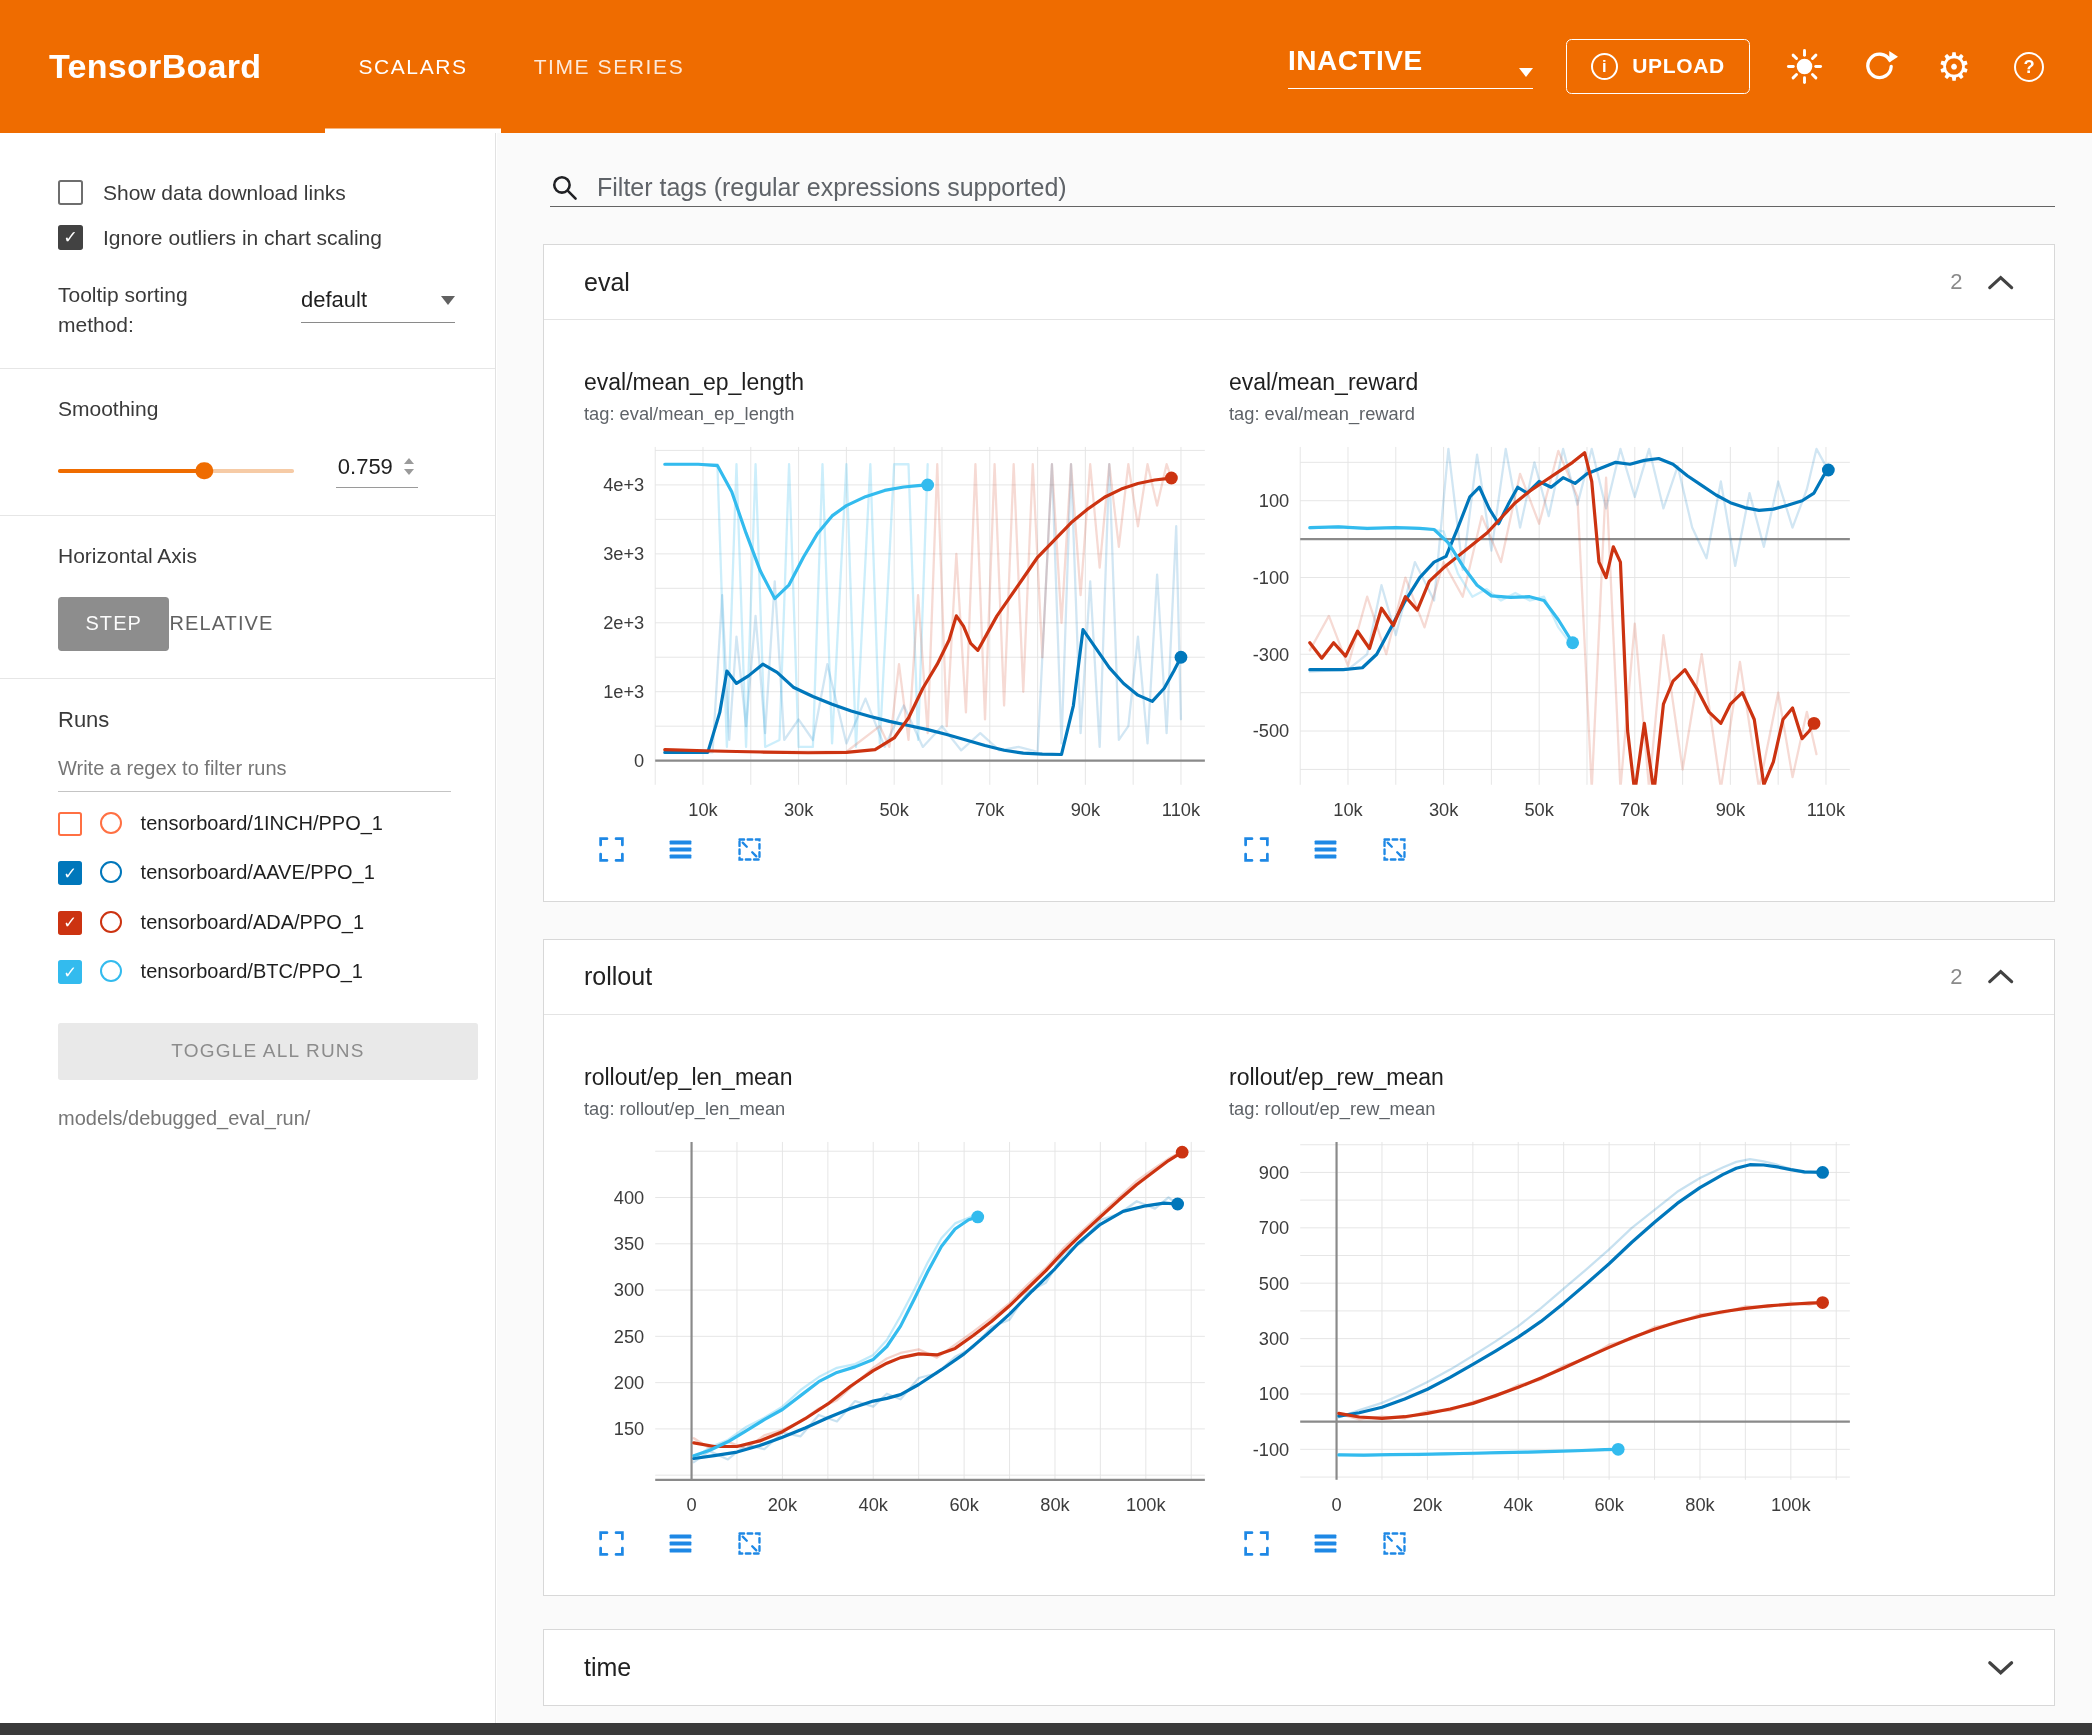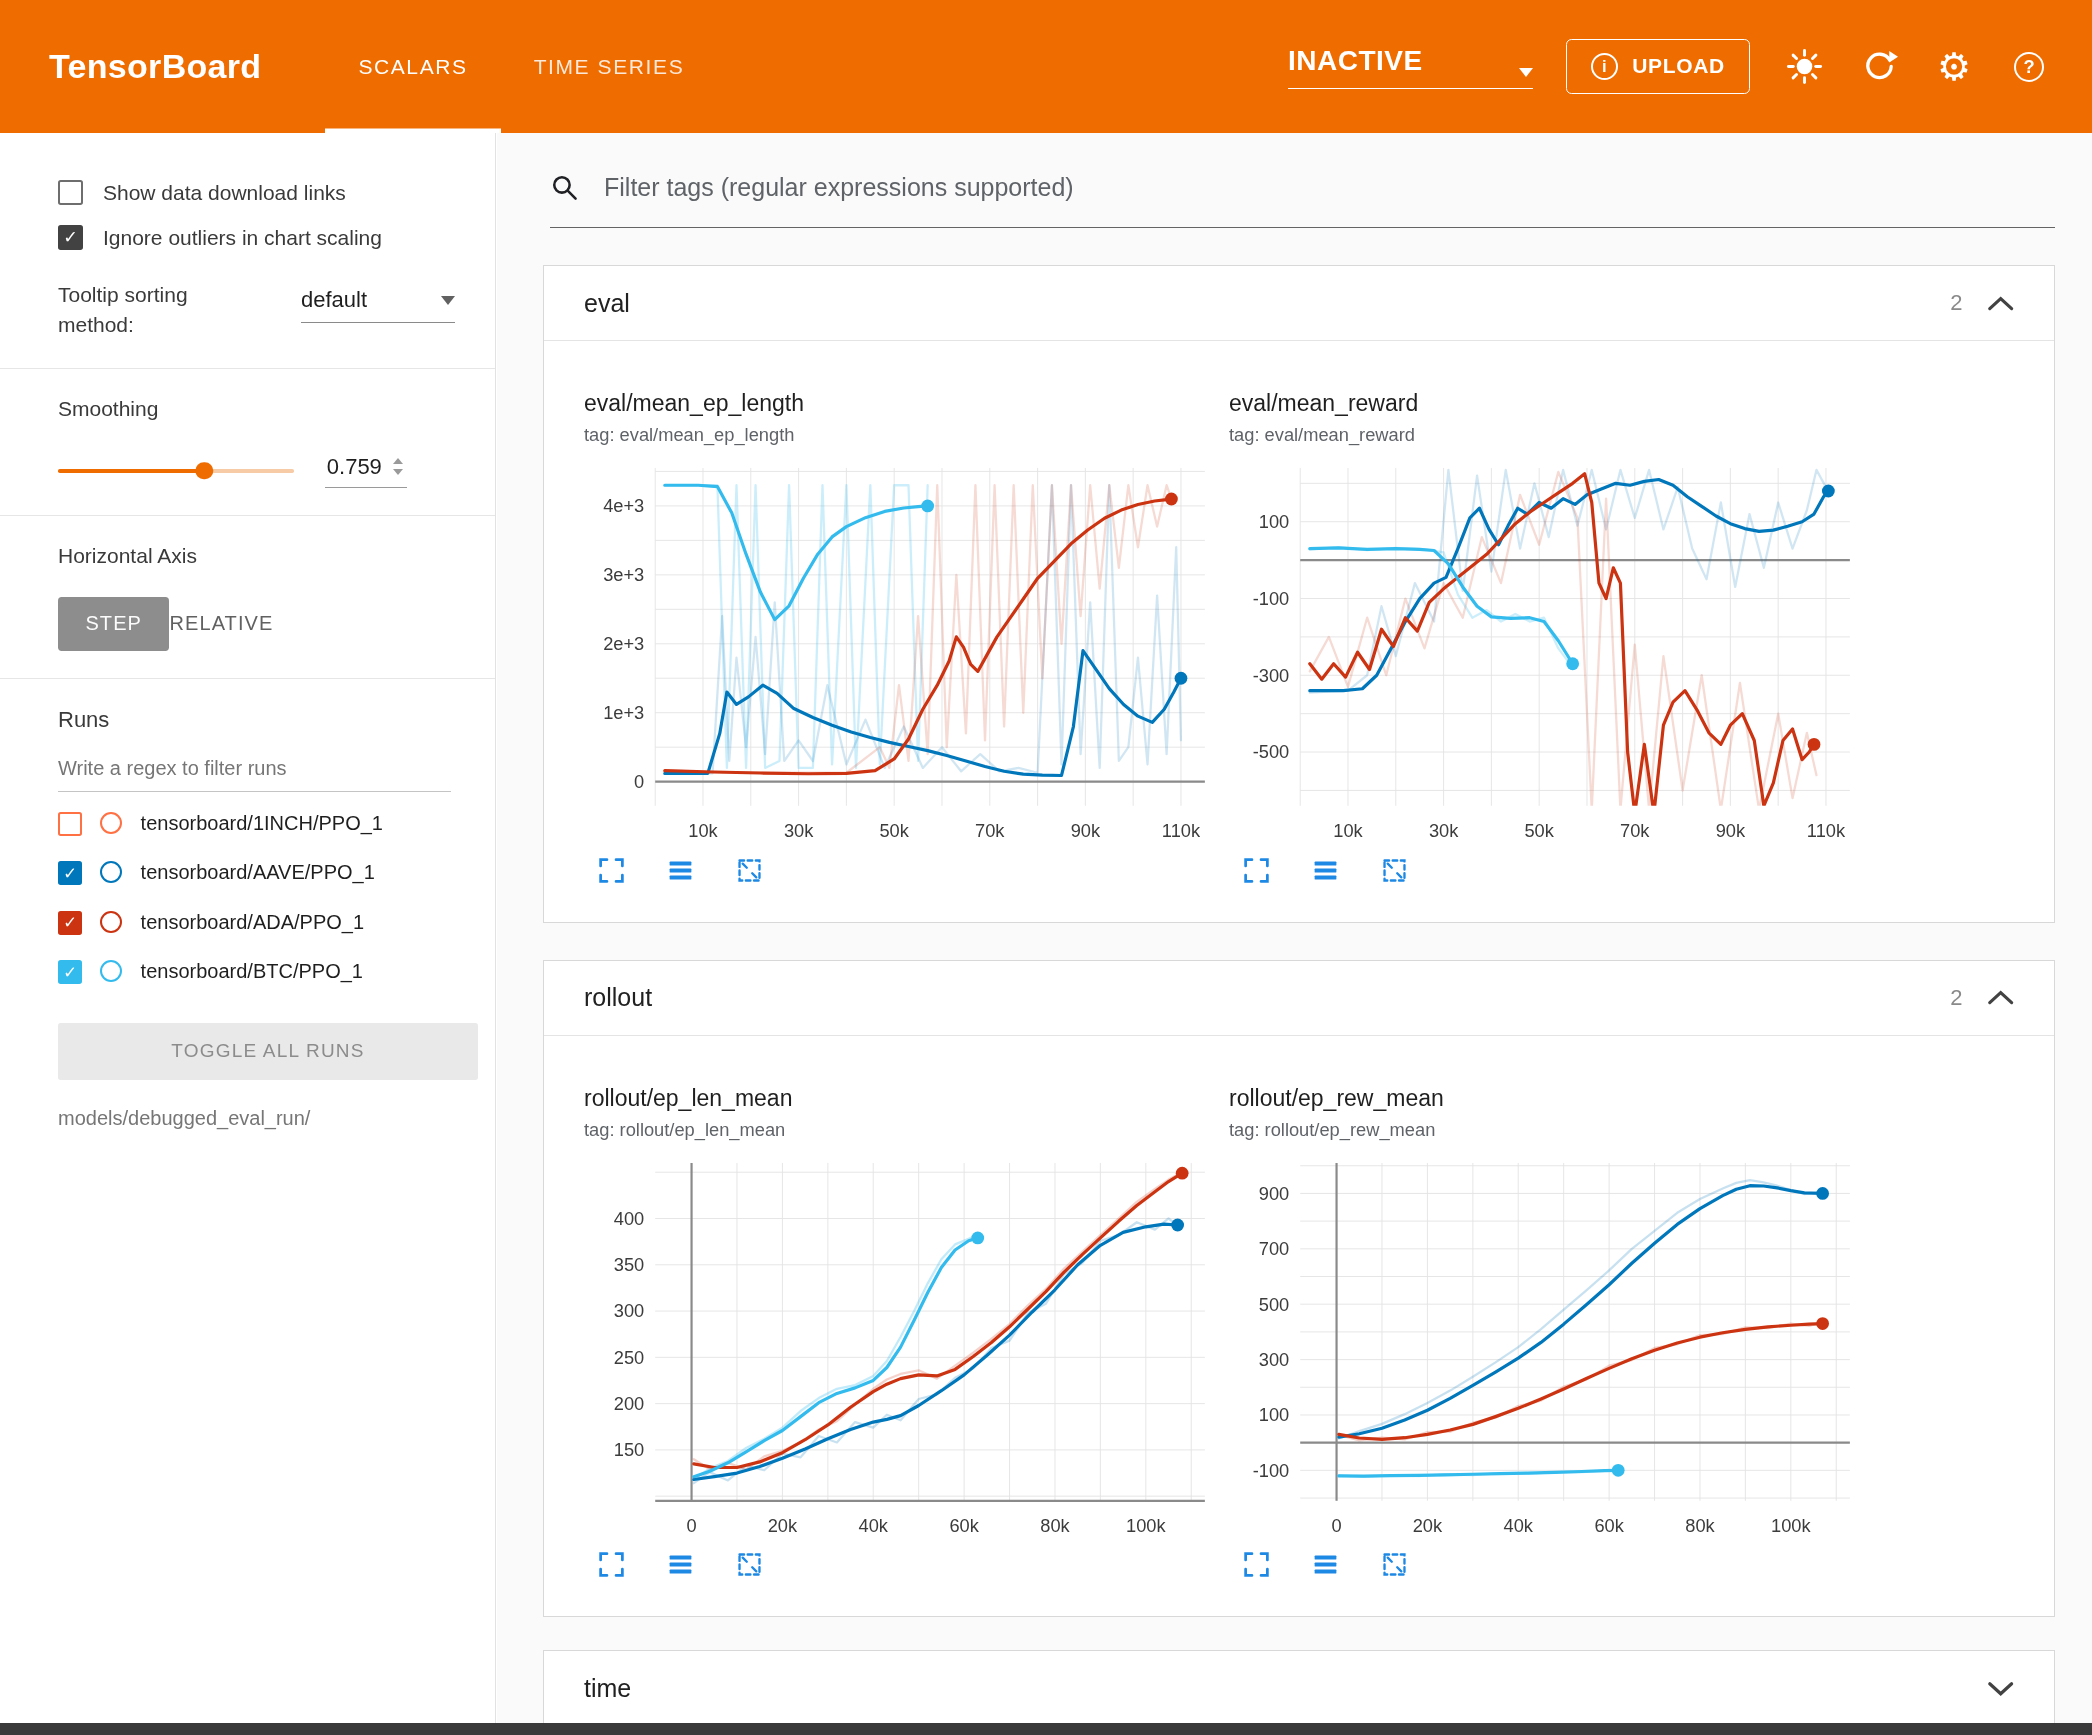--- a/index.html
+++ b/index.html
@@ -26,21 +26,21 @@
   
   .sidebar{position:absolute;top:133px;left:0;width:496px;bottom:12px;background:#fff;border-right:0.9px solid #e2e2e2;padding-top:37px;color:#3a3a3a;overflow:hidden}
   .cb-row{display:flex;align-items:center;gap:20px;padding:10px 14.6px 10px 58px;font-size:21px;white-space:nowrap}
   .cb{flex:none;width:25px;height:25px;border:2.7px solid #6e6e6e;border-radius:2.7px;display:flex;align-items:center;justify-content:center;font-size:17.4px;font-weight:700;color:#fff;background:#fff;cursor:pointer}
   .cb.dark{background:#424242;border-color:#424242}
   .tooltip-row{display:flex;justify-content:space-between;align-items:flex-start;padding:20px 40px 0 58px}
   .tooltip-label{width:201px;font-size:21px;line-height:1.45}
   .select-box{width:154px;display:flex;align-items:center;justify-content:space-between;border-bottom:1.8px solid #8a8a8a;padding-bottom:9.1px;font-size:22px;color:#1f1f1f;margin-top:7.3px;cursor:pointer}
   .divider{border:none;border-top:0.9px solid #e6e6e6;margin:27.4px 0}
   .section-title{padding-left:58px;font-size:21px;color:#3a3a3a}
-  .slider-row{display:flex;align-items:center;gap:31px;padding:33px 40px 0 58px}
+  .slider-row{display:flex;align-items:center;gap:42px;padding:33px 40px 0 58px}
   .slider{position:relative;flex:none;width:236px;height:3.7px;border-radius:1.8px;cursor:pointer;
           background:linear-gradient(90deg,#ef6c00 0,#ef6c00 62%,#f6cba6 62%,#f6cba6 100%)}
   .slider-knob{position:absolute;left:62%;top:50%;transform:translate(-50%,-50%);width:17.4px;height:17.4px;border-radius:50%;background:#ef6c00}
   .smooth-value{display:flex;align-items:center;gap:11px;border-bottom:1.8px solid #9a9a9a;padding:0 3.7px 7.3px 1.8px;font-size:22px;color:#1f1f1f;cursor:text}
   .spinner{display:flex;flex-direction:column;gap:4.6px;cursor:pointer}
   .tri-up-sm{width:0;height:0;border-left:5.5px solid transparent;border-right:5.5px solid transparent;border-bottom:6.4px solid #9a9a9a}
   .tri-down-sm{width:0;height:0;border-left:5.5px solid transparent;border-right:5.5px solid transparent;border-top:6.4px solid #9a9a9a}
   .axis-row{display:flex;align-items:center;padding:29px 0 0 58px;font-size:20px;letter-spacing:1.1px}
   .chip{background:#8d8d8d;color:#fcfcfc;border-radius:3.7px;padding:15.5px 27.4px;cursor:pointer}
   .axis-opt{color:#616161;cursor:pointer}
@@ -49,21 +49,21 @@
   .runs-filter{display:block;margin:24px 40px 7.3px 58px;width:393px;border:none;outline:none;border-bottom:1.8px solid #c4c4c4;padding:0 0 11px 0;font-size:20px;color:#212121;font-family:inherit;background:transparent}
   .runs-filter::placeholder{color:#767676}
   .run-row{display:flex;gap:18.3px;padding:12.8px 9.1px 12.8px 58px;font-size:20px;color:#1f1f1f;white-space:nowrap}
   .run-cb{width:24px;height:24px;border-radius:2.7px;border:2.7px solid #888;display:flex;align-items:center;justify-content:center;font-size:16.4px;font-weight:700;color:#fff;flex:none;cursor:pointer}
   .run-radio{width:22px;height:22px;border-radius:50%;border:2.7px solid #888;flex:none;cursor:pointer}
   .toggle-all{margin:25.6px 0 0 58px;width:420px;text-align:center;background:#e9e9e9;color:#8c8c8c;font-size:19px;letter-spacing:1.2px;padding:17.4px 0;border-radius:2.7px;cursor:pointer}
   .runs-path{padding:27.4px 0 0 58px;font-size:20px;color:#767676}
 
   
   .main{position:absolute;top:133px;left:497px;right:0;bottom:12px;background:#fafafa;overflow:hidden}
-  .search-row{display:flex;gap:25px;margin:40px 37px 0 53px;border-bottom:1.8px solid #646464;padding-bottom:25px}
+  .search-row{display:flex;gap:18px;margin:40px 37px 0 53px;border-bottom:1.8px solid #646464;padding-bottom:4px}
   .search-input{flex:1;border:none;outline:none;background:transparent;font-size:25px;color:#202124;font-family:inherit}
   .search-input::placeholder{color:#5f6368}
   .card{margin:37px 37px 0 46px;background:#fff;border:0.9px solid #d8d8d8}
   .card.collapsed{margin-top:33px}
   .card.collapsed .card-header{border-bottom:none}
   .card-header{height:75px;display:flex;align-items:center;padding:0 40px;border-bottom:0.9px solid #e4e4e4}
   .card-title{font-size:25px;color:#212121;font-weight:500}
   .card-right{margin-left:auto;display:flex;align-items:center;gap:24px}
   .card-count{font-size:22px;color:#8a8a8a}
   .chev{width:27.4px;height:16.4px;cursor:pointer}

